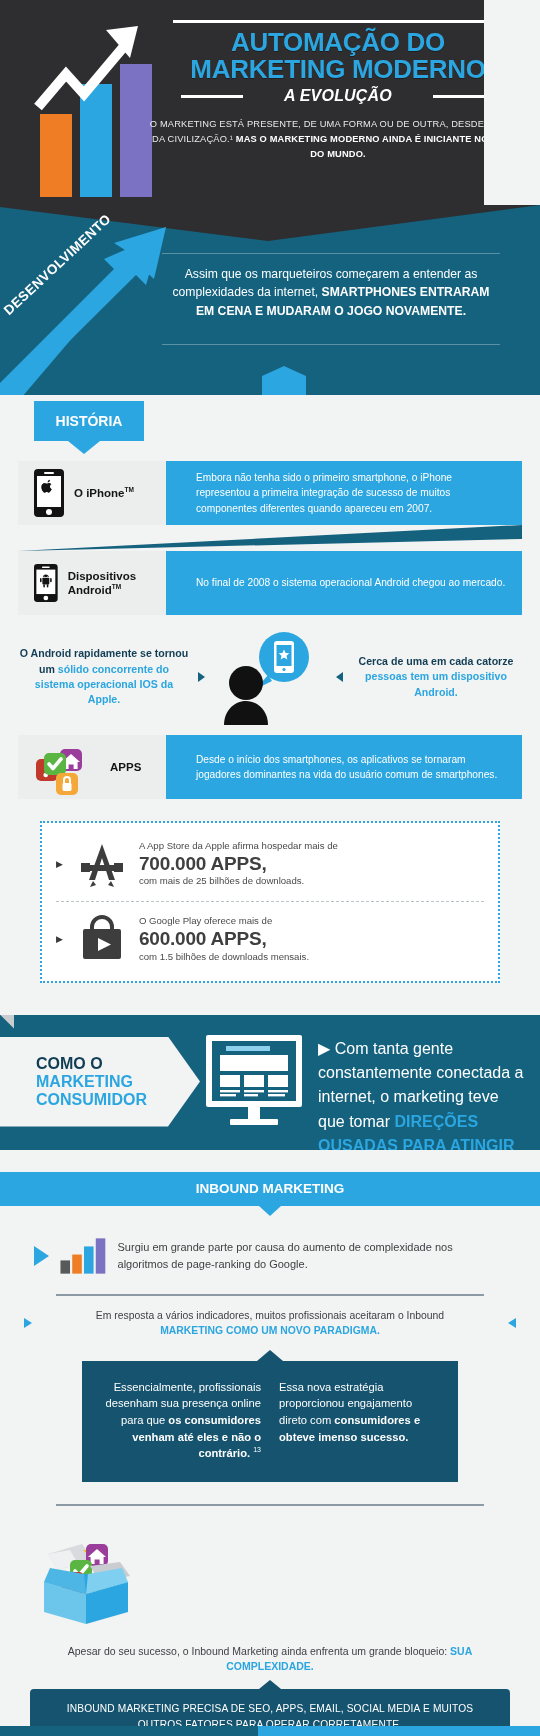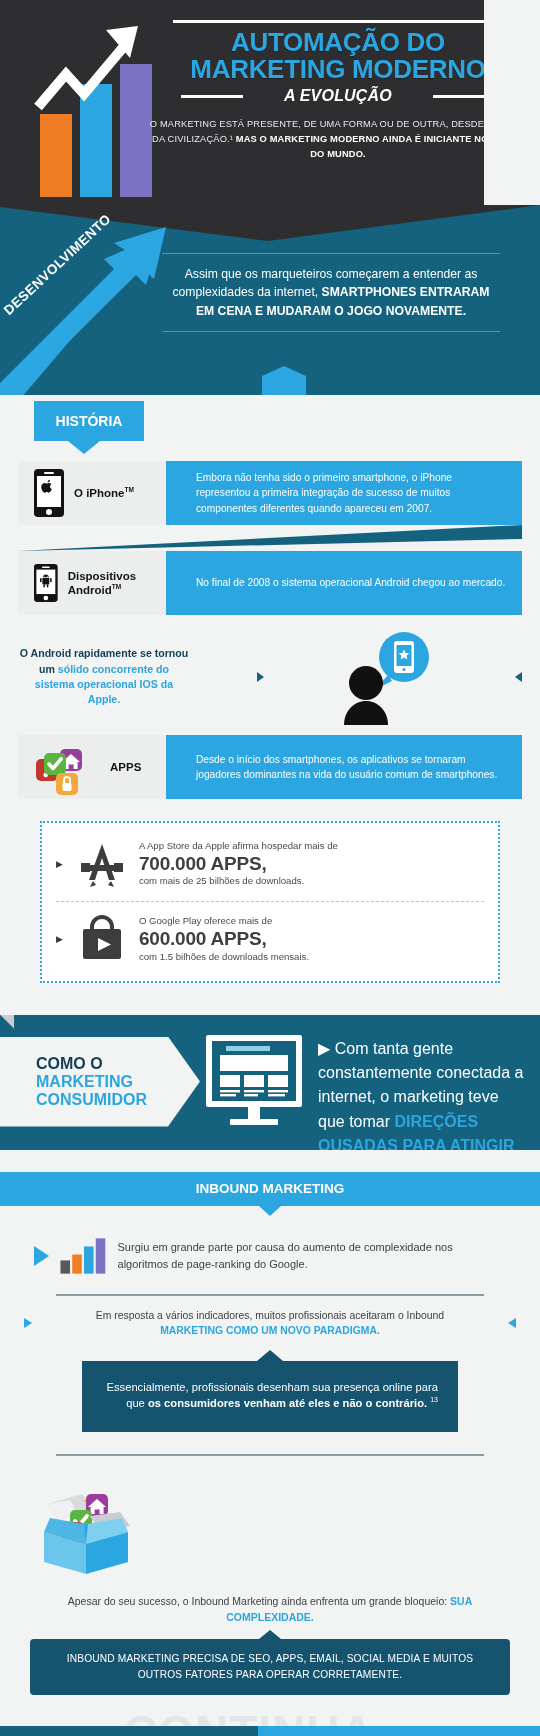--- a/index.html
+++ b/index.html
@@ -74,21 +74,21 @@
     color: #ffffff;
     font-weight: bold;
     font-size: 13.5px;
     letter-spacing: .4px;
     white-space: nowrap;
   }
   .dev-box {
     position: absolute; left: 162px; top: 48px; width: 338px;
     border-top: 1px solid rgba(255,255,255,.30);
     border-bottom: 1px solid rgba(255,255,255,.30);
-    padding: 11px 4px 11px;
+    padding: 11px 4px 24px;
     text-align: center;
   }
   .dev-box p { color: #ffffff; font-size: 12.2px; line-height: 1.5; }
   .dev-box b { font-weight: bold; }
   .dev-tab {
     position: absolute; left: 262px; bottom: -1px; width: 44px; height: 30px;
     background: #2ba6e0;
     clip-path: polygon(0 10px, 22px 0, 44px 10px, 44px 30px, 0 30px);
   }
 
@@ -355,20 +355,21 @@
           <path d="M56 46 L44 60 L60 52 Z" fill="#2ba6e0"></path>
           <rect x="62" y="12" width="20" height="32" rx="3" fill="#ffffff"></rect>
           <rect x="64.5" y="16" width="15" height="21" fill="#2ba6e0"></rect>
           <circle cx="72" cy="40.5" r="1.6" fill="#2ba6e0"></circle>
           <path d="M72 20.5l1.6 3.4 3.7.4-2.8 2.5.8 3.7-3.3-1.9-3.3 1.9.8-3.7-2.8-2.5 3.7-.4z" fill="#ffffff"></path>
           <circle cx="34" cy="54" r="17" fill="#111111"></circle>
           <path d="M12 96c0-14 10-24 22-24s22 10 22 24z" fill="#111111"></path>
         </svg>
       </div>
       <div class="tri-l"></div>
+      <div class="cmp-text right"><span>Cerca de uma em cada catorze </span><span class="hl">pessoas tem um dispositivo Android.</span></div>
     </div>
 
     <div class="row apps-row">
       <div class="row-left">
         <svg class="apps-icons" viewBox="0 0 66 60">
           <rect x="2" y="22" width="22" height="22" rx="5" fill="#c0392b"></rect>
           <path d="M11 28h8v2l-5 1v7a2.3 2.3 0 1 1-2-2.3V29z" fill="#ffffff"></path>
           <rect x="26" y="12" width="22" height="22" rx="5" fill="#9b3d9b"></rect>
           <path d="M37 17l9 8h-2.4v7h-4v-4.5h-5V32h-4v-7H28z" fill="#ffffff"></path>
           <rect x="10" y="16" width="22" height="22" rx="5" fill="#5bb543"></rect>
@@ -460,20 +461,21 @@
   <div class="hr-thin"></div>
 
   <div class="inb-2">
     <div class="tri-r2"></div>
     <p><span>Em resposta a vários indicadores, muitos profissionais aceitaram o Inbound</span><b>MARKETING COMO UM NOVO PARADIGMA.</b></p>
     <div class="tri-l2"></div>
   </div>
 
   <div class="two-col">
     <div class="col a"><span>Essencialmente, profissionais desenham sua presença online para que </span><b>os consumidores venham até eles e não o  contrário.</b> <sup>13</sup></div>
+    <div class="col b"><span>Essa nova estratégia proporcionou engajamento direto com </span><b>consumidores e obteve imenso sucesso.</b></div>
   </div>
 
   <div class="hr-thin2"></div>
 
   <div class="final">
     <svg class="final-icon" viewBox="0 0 118 110">
       <path d="M18 34 L52 24 L64 40 L28 50 Z" fill="#d8dadd"></path>
       <path d="M18 34 L28 50 L48 44 L40 30 Z" fill="#eef0f1"></path>
       <path d="M62 24l2.6 5.6 6.1.7-4.6 4.2 1.3 6.1-5.4-3.1-5.4 3.1 1.3-6.1-4.6-4.2 6.1-.7z" fill="#f2c100"></path>
       <rect x="56" y="24" width="22" height="22" rx="5" fill="#9b3d9b"></rect>

